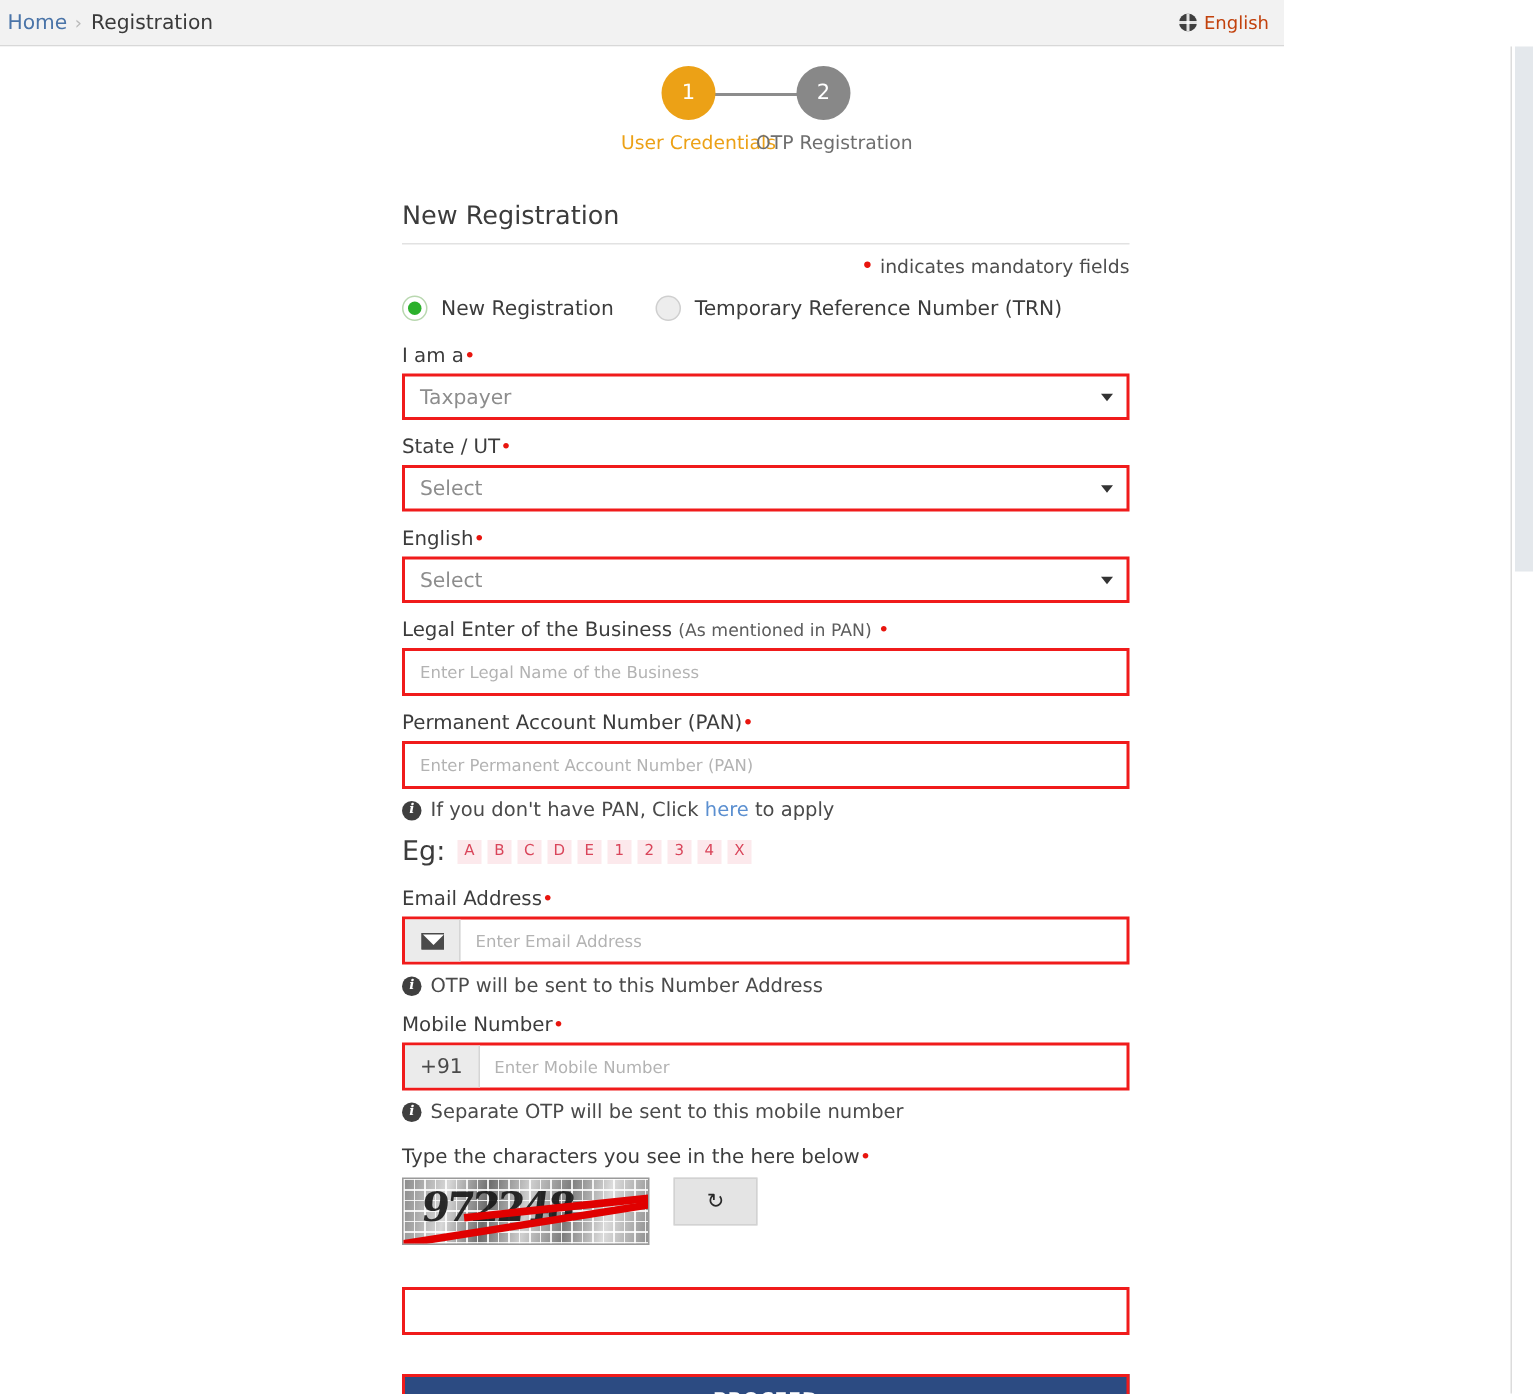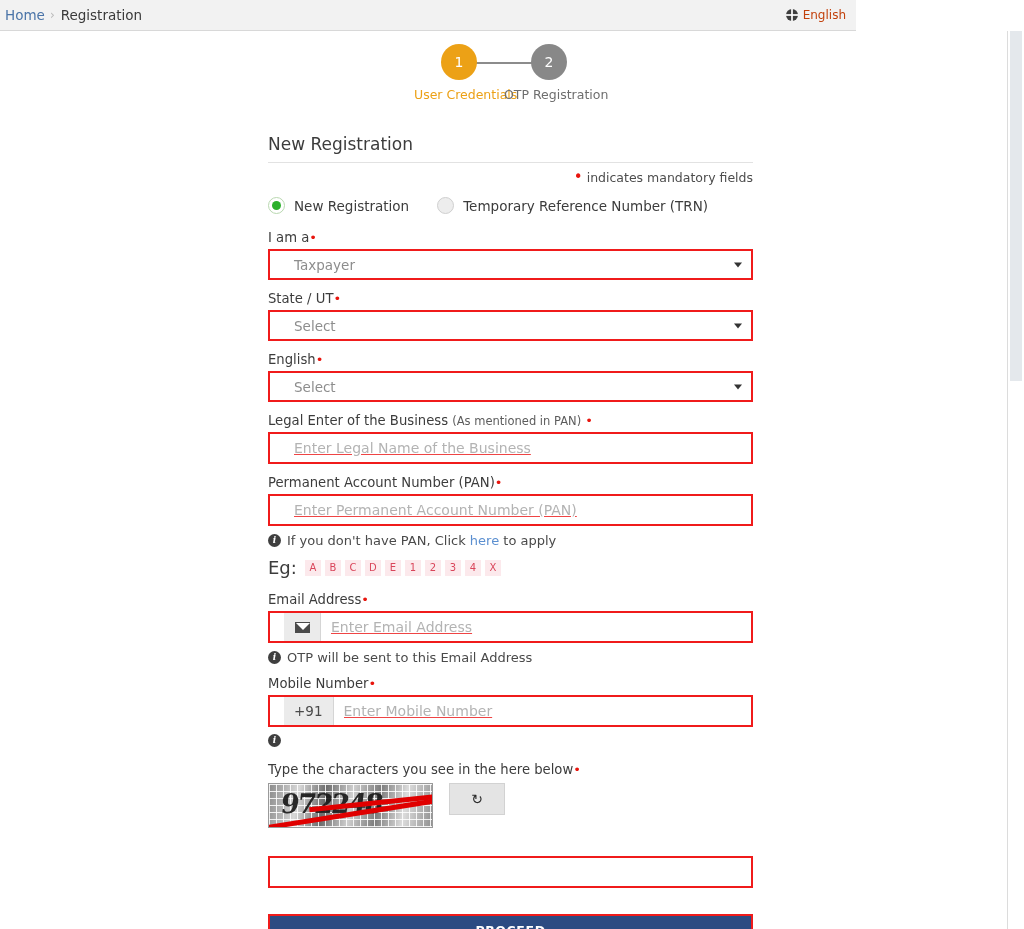--- a/index.html
+++ b/index.html
@@ -126,29 +126,27 @@
   .label {
     font-size: 13.2px; color: #3c3c3c; margin-bottom: 4px; display: block;
   }
   .label .sub { font-size: 11.5px; color: #5c5c5c; }
 
   .ctrl {
     width: 485px; height: 31px;
     border: 2px solid #f01b1b; background: #ffffff;
     display: flex; align-items: center;
     position: relative;
-    padding-left: 14px;
   }
   .ctrl.tall { height: 32px; }
   .ctrl input {
     border: 0; outline: 0; height: 100%; width: 100%;
-    padding: 0 10px; font-size: 14px; color: #ef4444;
+    padding: 0 10px; font-size: 11px; color: #7f1d1d;
     font-family: "DejaVu Sans", "Liberation Sans", sans-serif;
     background: transparent;
-    text-decoration: underline;
   }
   .ctrl input::placeholder { color: #b3b3b3; }
   .select-face {
     width: 100%; height: 100%; padding: 0 10px;
     display: flex; align-items: center;
     font-size: 13.5px; color: #8d8d8d;
   }
   .caret {
     position: absolute; right: 9px; top: 50%; transform: translateY(-50%);
     width: 0; height: 0;
@@ -365,34 +363,35 @@
           <span>Email Address</span><span class="req-sm">•</span>
         </label>
         <div class="ctrl tall">
           <span class="prefix icon-prefix">
             <span class="env"></span>
           </span>
           <input type="text" placeholder="Enter Email Address" style="">
         </div>
         <div class="hint">
           <span class="hint-ico">i</span>
-          <span>OTP will be sent to this Email Address</span>
+          <span>OTP will be sent to this Number Address</span>
         </div>
       </div>
 
       <div class="field" style="margin-top:4px">
         <label class="label">
           <span>Mobile Number</span><span class="req-sm">•</span>
         </label>
         <div class="ctrl tall">
           <span class="prefix">+91</span>
           <input type="text" placeholder="Enter Mobile Number" style="">
         </div>
         <div class="hint">
           <span class="hint-ico">i</span>
+          <span>Separate OTP will be sent to this mobile number</span>
         </div>
       </div>
 
       <div class="field" style="margin-top:15px">
         <label class="label">
           <span>Type the characters you see in the here below</span><span class="req-sm">•</span>
         </label>
         <div class="captcha-row">
           <div class="captcha-img">
             <span class="captcha-text">972248</span>

